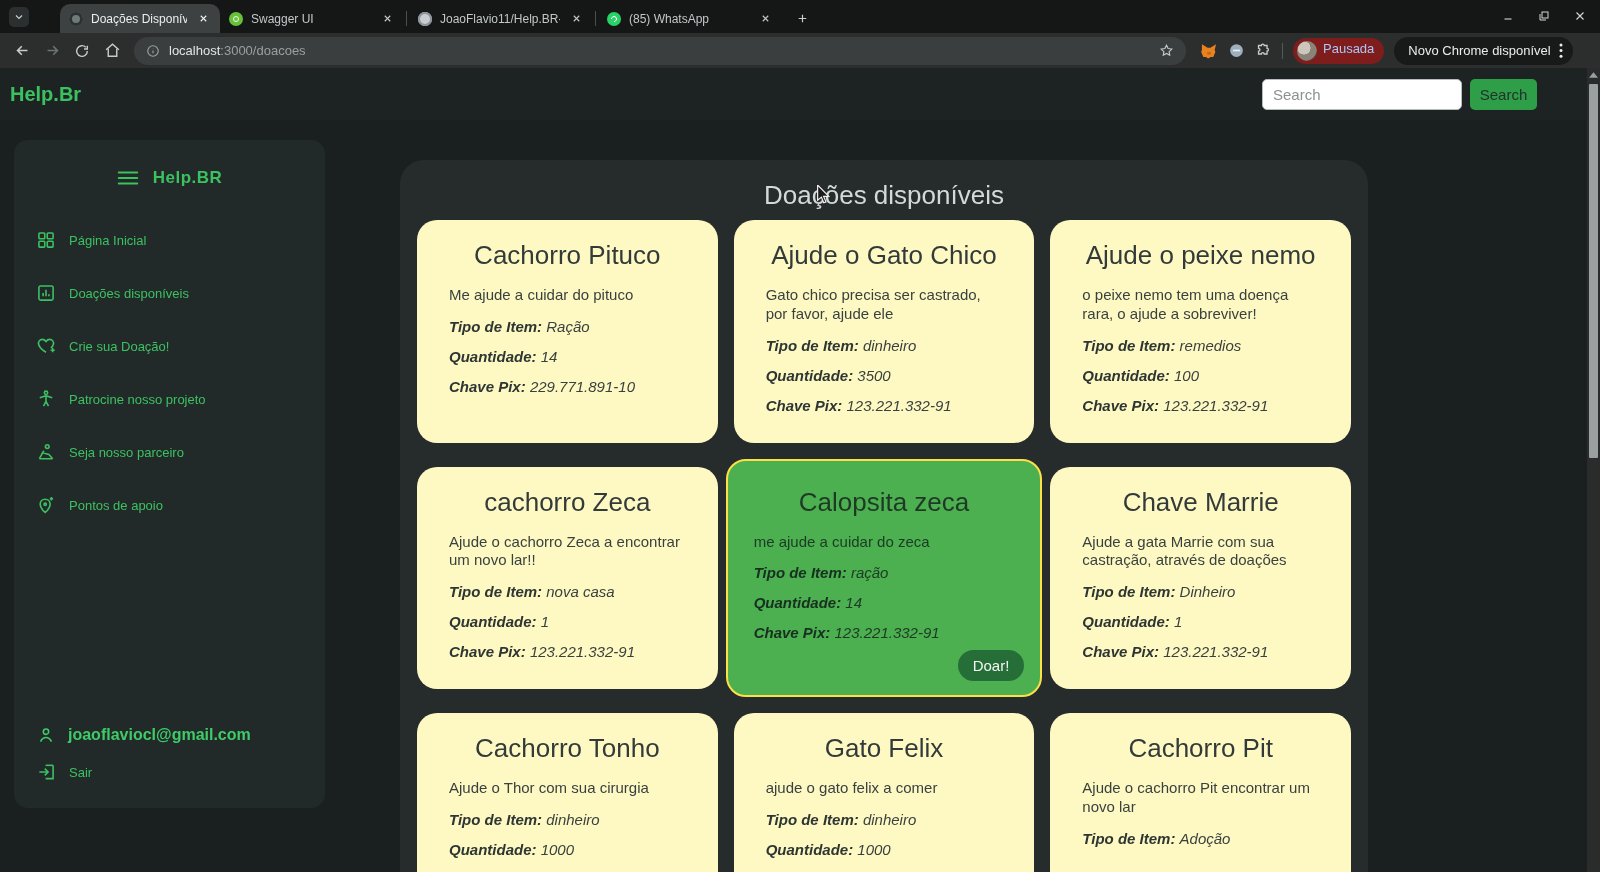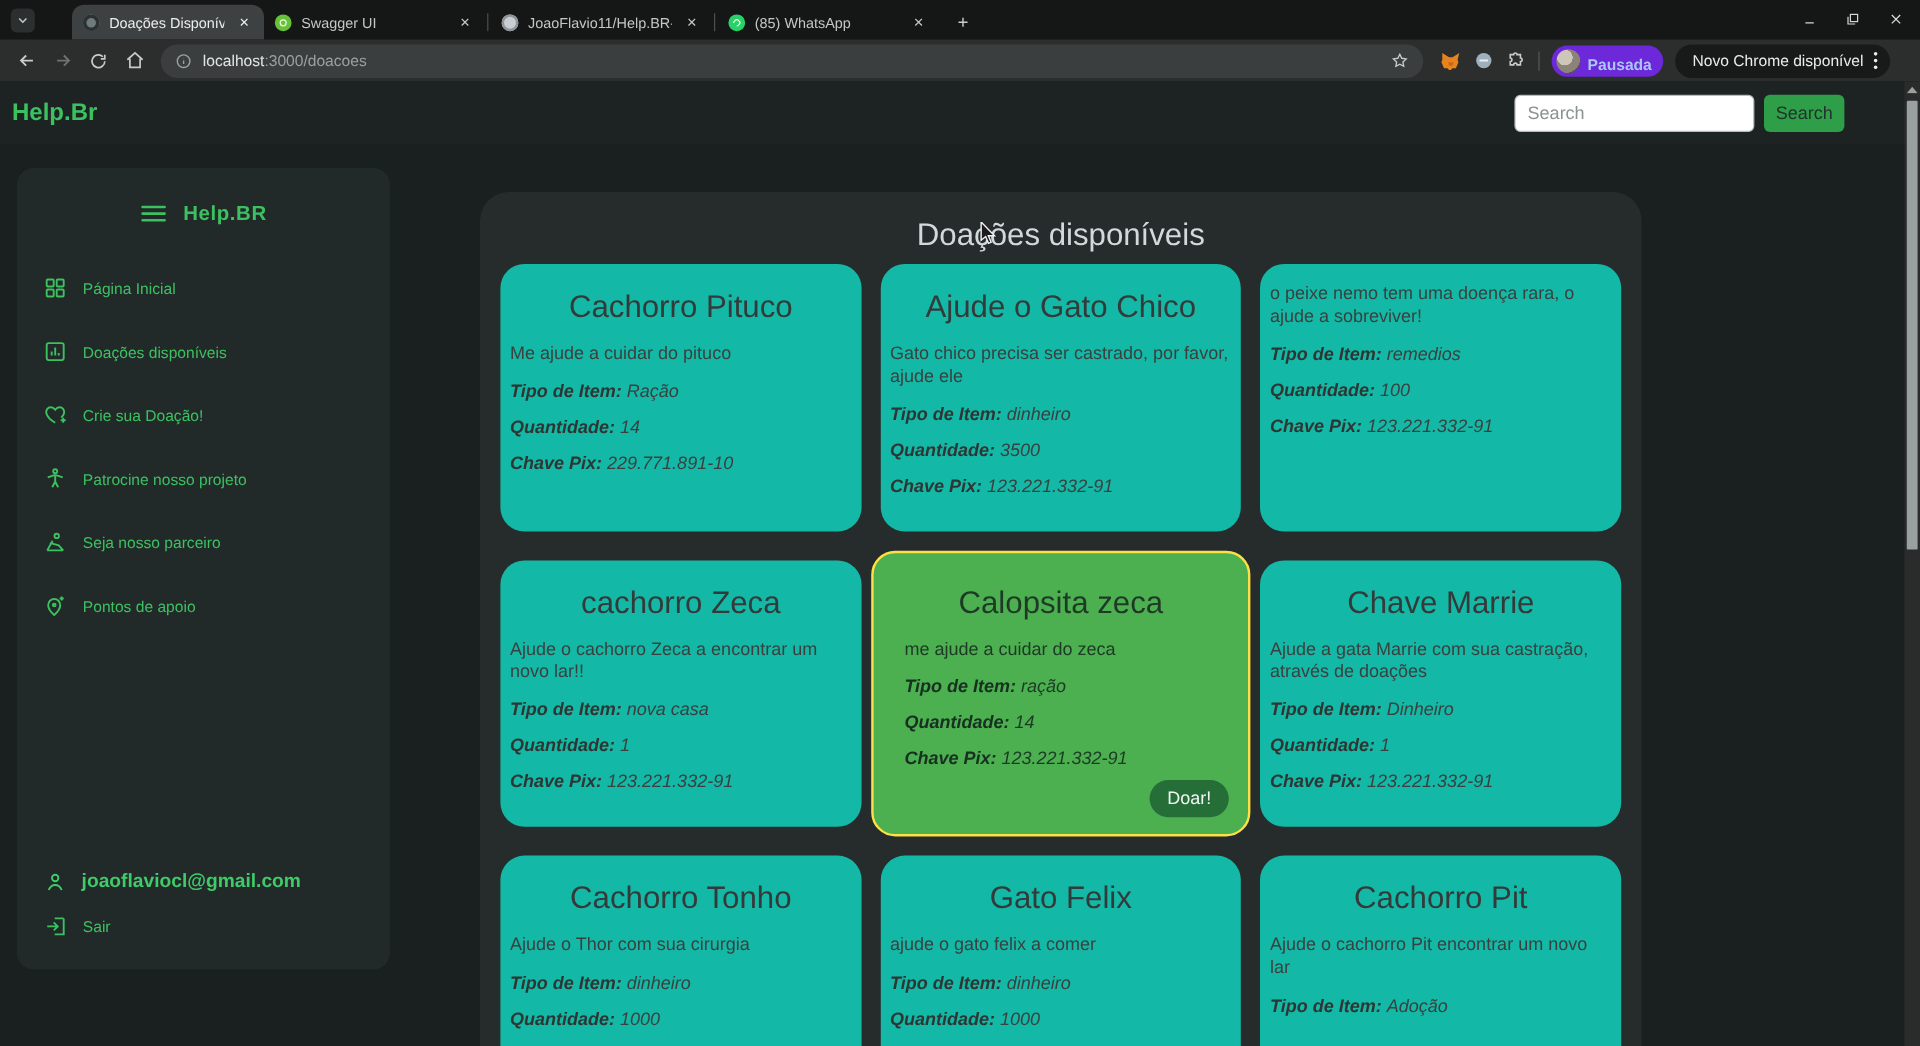--- a/index.html
+++ b/index.html
@@ -37,21 +37,21 @@
              display:flex; align-items:center; padding:0 8px; }
   .nav-btn { width:28px; height:28px; border-radius:50%; color:#c6cbcb; margin-right:2px;
              display:flex; align-items:center; justify-content:center; }
   .nav-btn.disabled { color:#6d7373; }
   .omnibox { width:1052px; height:28px; margin-left:6px; background:#3b3e3e; border-radius:14px;
              display:flex; align-items:center; padding:0 12px; color:#9aa0a0; font-size:13px; }
   .omni-host { color:#e4e6e6; }
   .omni-star { margin-left:auto; color:#c6cbcb; }
   .ext-area { display:flex; align-items:center; gap:10px; margin-left:14px; color:#c6cbcb; }
   .ext-divider { width:1px; height:16px; background:#555959; }
-  .profile-chip { display:flex; align-items:flex-end; gap:6px; padding:3px 10px 3px 4px; border-radius:14px; background:#6d28d9;font-weight:bold; }
+  .profile-chip { display:flex; align-items:flex-start; gap:6px; padding:3px 10px 3px 4px; border-radius:14px; background:#7f1d1d; }
   .avatar { width:20px; height:20px; border-radius:50%;
             background:radial-gradient(circle at 35% 35%, #cfc6bb 0 35%, #8b8378 36% 70%, #5c564e 71%); }
   .profile-name { color:#a8c7fa; font-size:13px; }
   .update-pill { display:flex; align-items:center; gap:8px; margin-left:10px; height:28px; padding:0 10px 0 14px;
                  border-radius:14px; background:#181a1a; color:#ececec; font-size:13px; }
   .kebab { color:#ececec; letter-spacing:0; font-size:14px; }
 
   
   .webarea { position:absolute; top:68px; left:0; width:1600px; height:804px; background:#1a1f1f; overflow:hidden; }
   .appheader { position:absolute; top:0; left:0; width:1600px; height:52px; background:#1d2323;
@@ -73,21 +73,21 @@
   .nav-item { display:flex; align-items:center; gap:13px; color:#3cc161; font-size:13px; }
   .nav-item .nav-ico { flex:0 0 20px; }
   .sidebar-bottom { margin-top:auto; display:flex; flex-direction:column; row-gap:17px; }
   .user-row { display:flex; align-items:center; gap:12px; color:#3ecb68; font-size:16px; font-weight:bold; }
   .logout-row { display:flex; align-items:center; gap:13px; color:#3cc161; font-size:13px; }
 
   
   .panel { position:absolute; left:400px; top:92px; width:968px; height:920px; background:#262c2c; border-radius:24px; }
   .panel-title { margin-top:20px; text-align:center; color:#d3d9da; font-size:26px; font-weight:500; }
   .cards-grid { margin-top:9px; padding:0 17px; display:grid; grid-template-columns:repeat(3,1fr); gap:24px 16px; }
-  .card { position:relative; background:#14b8a6; border-radius:20px; padding:16px 8px;
+  .card { position:relative; background:#fef9c3; border-radius:20px; padding:16px 32px;
           min-height:219px; color:#39413f; }
   .card-title { text-align:center; font-size:26px; font-weight:500; color:#333b3a; margin:4px 0 15px; }
   .card-desc { font-size:15px; line-height:1.25; margin-bottom:13px; }
   .card-row { font-size:15px; margin-bottom:13px;font-style:italic; }
   .card-row .lbl { font-weight:bold; color:#2e3634; }
   .card.highlighted { background:#4caf50; border:2px solid #fde047; margin:-8px; z-index:2;
                       padding:22px 26px; color:#1d3a24; }
   .card.highlighted .card-title { color:#1e3a25; }
   .card.highlighted .card-row .lbl { color:#173020; }
   .donate-btn { position:absolute; right:16px; bottom:14px; border:none; border-radius:16px;
@@ -374,20 +374,21 @@
   <article class="card">
     <h3 class="card-title">Ajude o Gato Chico</h3>
     <p class="card-desc">Gato chico precisa ser castrado, por favor, ajude ele</p>
     <p class="card-row"><span class="lbl">Tipo de Item: </span><span class="val">dinheiro</span></p>
     <p class="card-row"><span class="lbl">Quantidade: </span><span class="val">3500</span></p>
     <p class="card-row"><span class="lbl">Chave Pix: </span><span class="val">123.221.332-91</span></p>
 
   </article>
 
   <article class="card">
+    <h3 class="card-title">Ajude o peixe nemo</h3>
     <p class="card-desc">o peixe nemo tem uma doença rara, o ajude a sobreviver!</p>
     <p class="card-row"><span class="lbl">Tipo de Item: </span><span class="val">remedios</span></p>
     <p class="card-row"><span class="lbl">Quantidade: </span><span class="val">100</span></p>
     <p class="card-row"><span class="lbl">Chave Pix: </span><span class="val">123.221.332-91</span></p>
 
   </article>
 
   <article class="card">
     <h3 class="card-title">cachorro Zeca</h3>
     <p class="card-desc">Ajude o cachorro Zeca a encontrar um novo lar!!</p>

